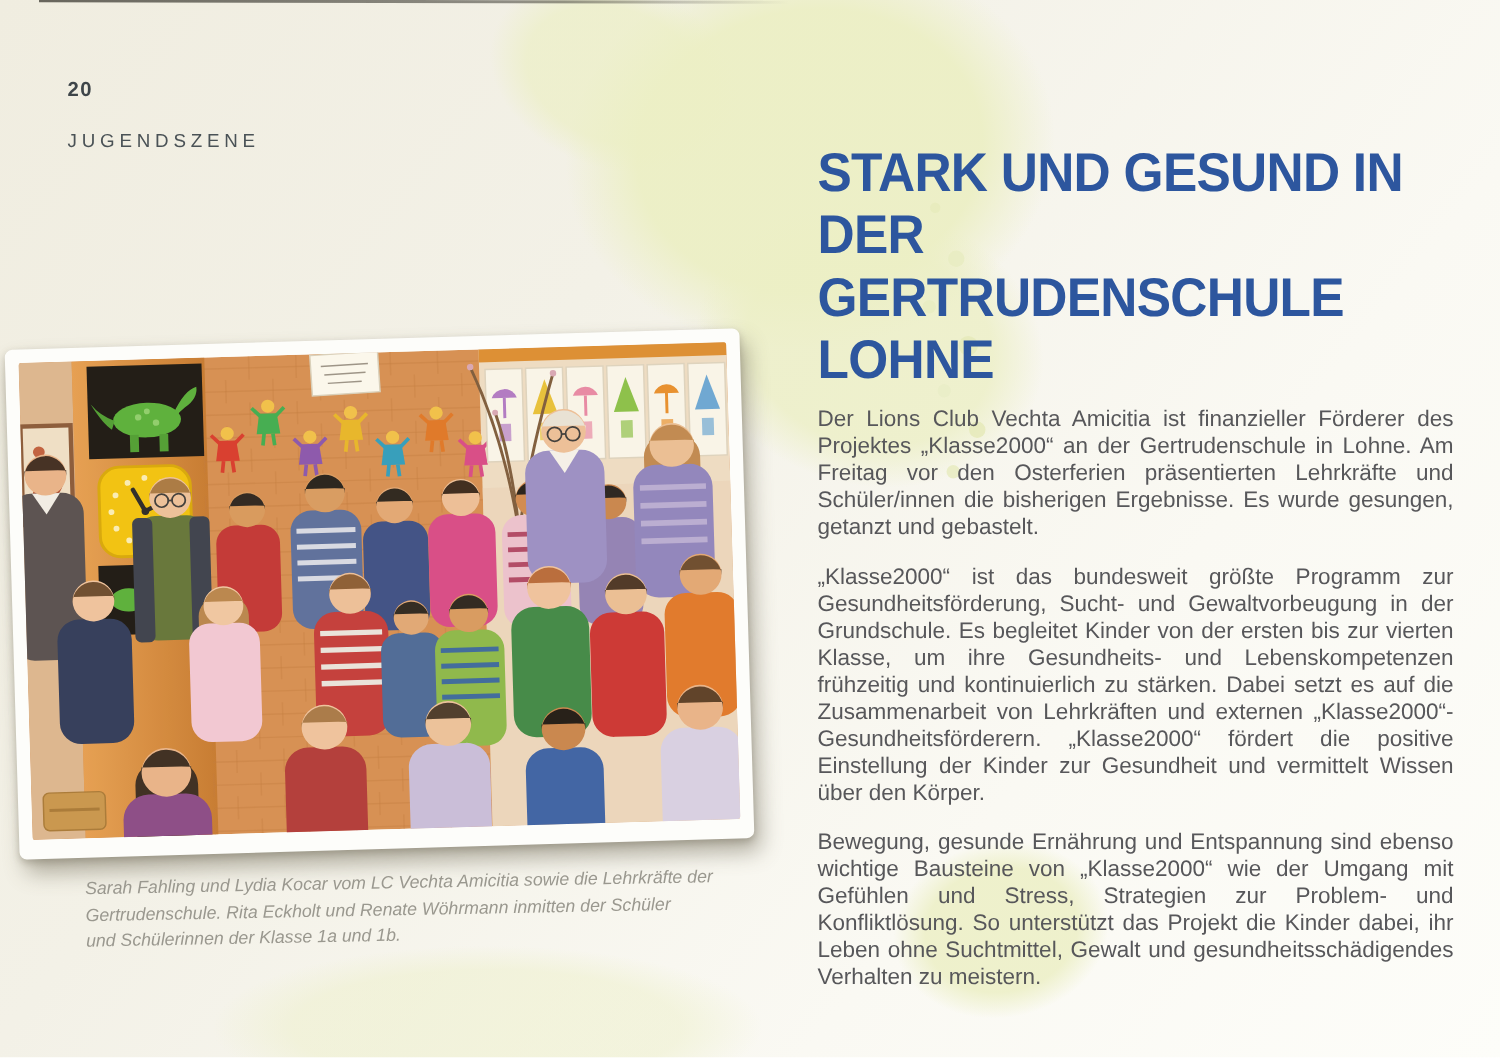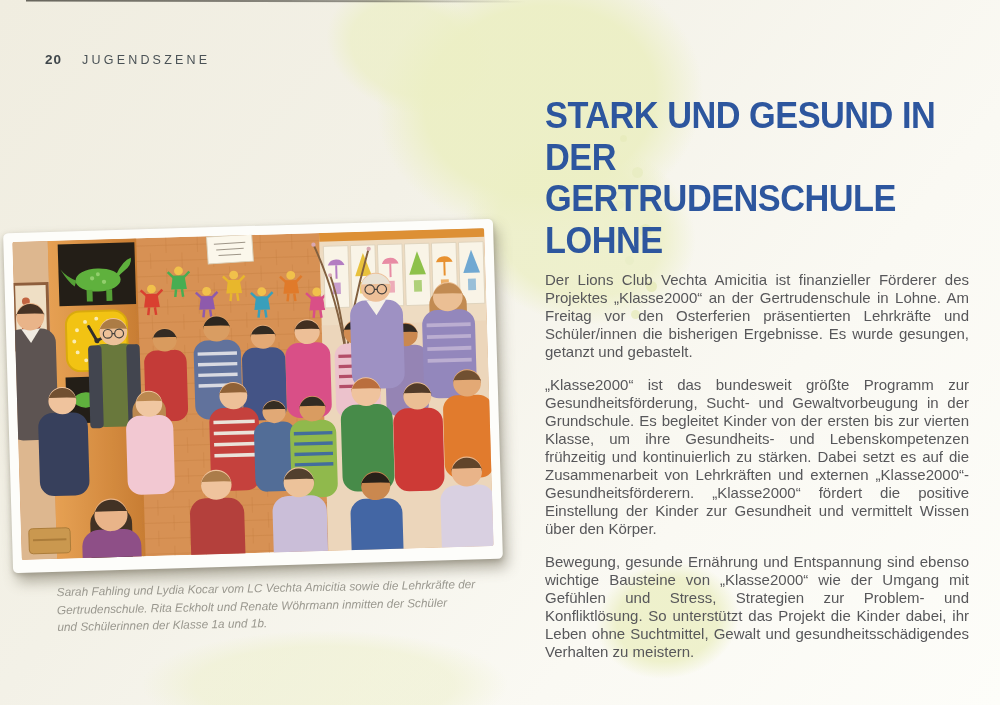--- a/index.html
+++ b/index.html
@@ -28,21 +28,21 @@
   .dots { position:absolute; left:620px; top:135px; width:7px; height:7px; border-radius:50%;
     background:#e8ecbe; opacity:.9;
     box-shadow: 14px 34px 0 2px #e9edc3, -4px 66px 0 1px #e9edc3, 22px 92px 0 3px #e7ebbc,
                 6px 122px 0 1px #eaeec8, 28px 148px 0 2px #e7ebbc, 12px 176px 0 1px #e9edc3; }
 
   .scan-edge { position:absolute; left:26px; top:0; width:500px; height:2px;
     background: linear-gradient(90deg, rgba(70,68,60,.8), rgba(70,68,60,.55) 70%, rgba(70,68,60,0));
     transform: rotate(.12deg); }
 
   
-  .pg-header { position:absolute; left:45px; top:52px; display:flex; align-items:baseline; gap:20px; }
+  .pg-header { position:absolute; left:45px; top:52px; display:flex; align-items:baseline; gap:20px;flex-direction:column; }
   .pg-num { font-size:13.5px; font-weight:bold; color:#3e4549; letter-spacing:1px; }
   .pg-section { font-size:12.5px; color:#4a5256; letter-spacing:3.2px; font-weight:normal; }
 
   
   .photo-wrap { position:absolute; left:8px; top:226px; width:490px;
     padding:9px 9px 13px 9px; background:#fdfdfa; border-radius:5px;
     transform:rotate(-1.7deg); transform-origin:center;
     box-shadow: 4px 9px 14px rgba(95,88,68,.45), 0 2px 5px rgba(95,88,68,.3); }
   .photo-wrap svg { display:block; width:472px; height:318px; border-radius:2px; }
 

